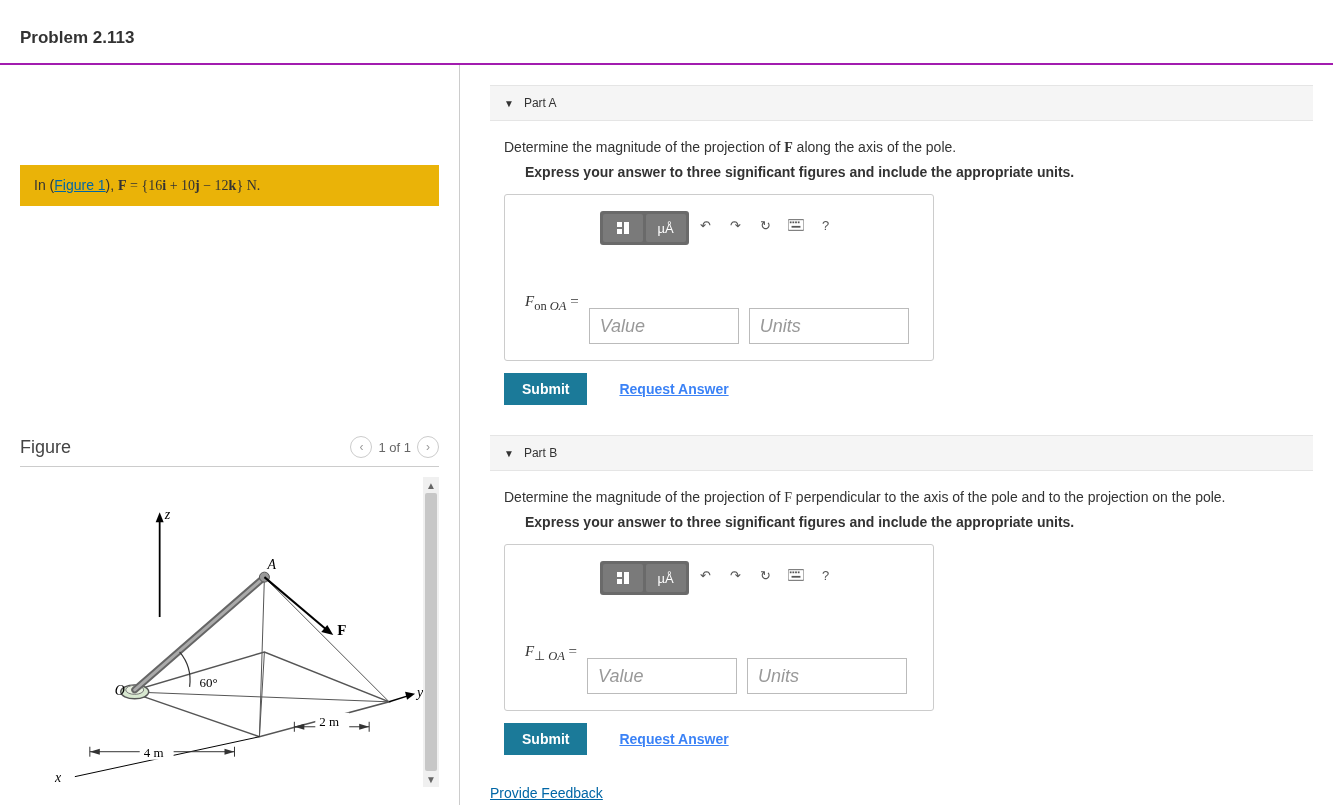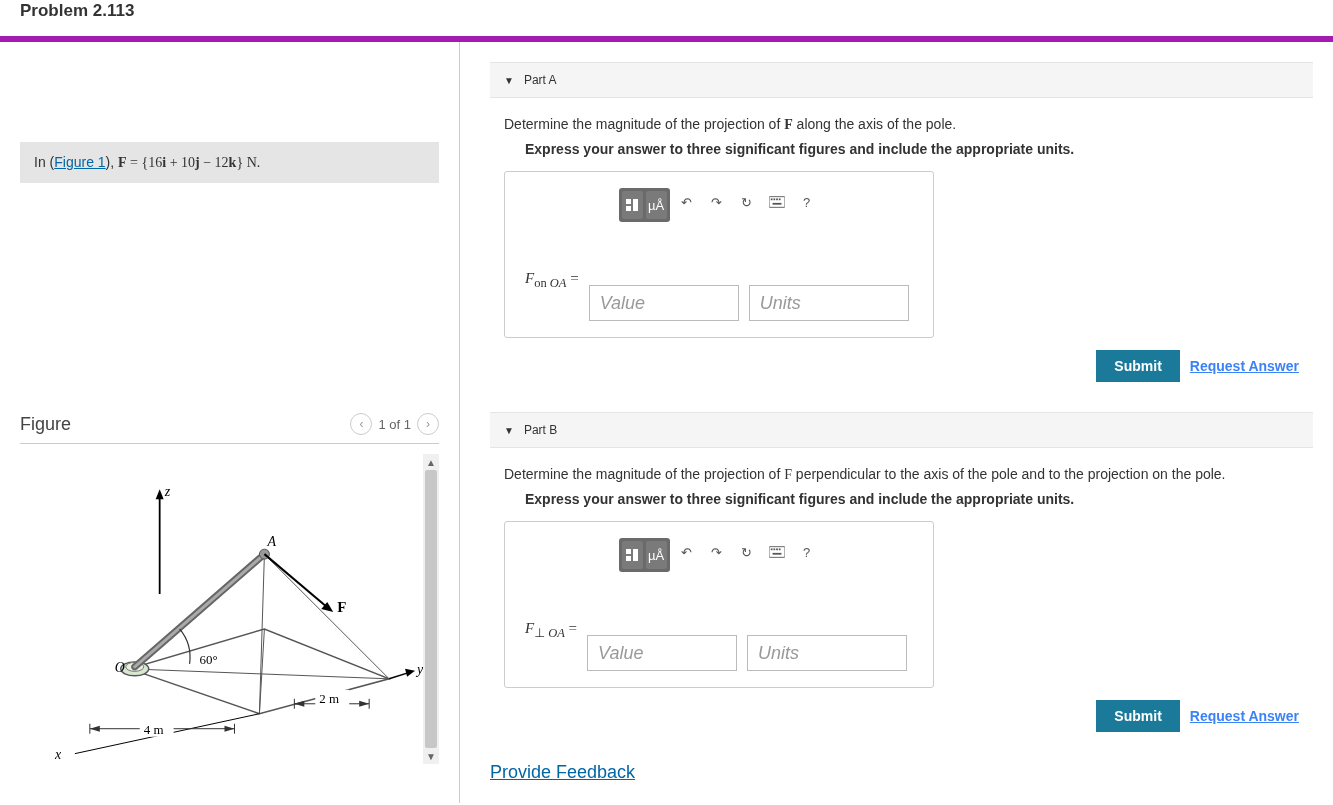--- a/index.html
+++ b/index.html
@@ -4,22 +4,22 @@
 <style>
   * { box-sizing: border-box; margin: 0; padding: 0; }
   body {
     font-family: Arial, Helvetica, sans-serif;
     font-size: 14px;
     color: #333;
     background: #fff;
     width: 1333px;
   }
   .header {
-    padding: 1px 20px 15px;
-    border-bottom: 6px solid #a21caf;
+    padding: 28px 20px 15px;
+    border-bottom: 2px solid #a21caf;
   }
   .header h1 {
     font-size: 17px;
     font-weight: bold;
     color: #333;
   }
   .main {
     display: flex;
     min-height: 760px;
   }
@@ -27,21 +27,21 @@
     width: 460px;
     border-right: 1px solid #ccc;
     padding: 20px;
     position: relative;
   }
   .right-col {
     flex: 1;
     padding: 20px 20px 20px 30px;
   }
   .info-box {
-    background: #e5e5e5;
+    background: #eab308;
     padding: 12px 14px;
     margin-top: 80px;
     margin-bottom: 40px;
     font-size: 14px;
   }
   .info-box a { color: #0066a6; text-decoration: underline; }
   .figure-section { margin-top: 230px; }
   .figure-header {
     display: flex;
     justify-content: space-between;
@@ -129,21 +129,21 @@
     margin-bottom: 18px;
   }
   .tool-group {
     display: flex;
     background: #6a6a6a;
     border-radius: 3px;
     padding: 3px;
     gap: 3px;
   }
   .tool-btn {
-    width: 21px; height: 28px;
+    width: 40px; height: 28px;
     background: #7a7a7a;
     border-radius: 2px;
     display: flex;
     align-items: center;
     justify-content: center;
     color: #fff;
     font-size: 13px;
     cursor: pointer;
   }
   .tool-btn.light { background: transparent; color: #555; width: 26px; }
@@ -160,32 +160,32 @@
     font-size: 18px;
     font-style: italic;
     color: #999;
     display: flex;
     align-items: center;
     padding: 0 10px;
     margin-top: 45px;
   }
   .value-in { width: 150px; }
   .units-in { width: 160px; }
-  .submit-row { display: flex; align-items: center; gap: 10px; justify-content: flex-end; }
+  .submit-row { display: flex; align-items: center; gap: 32px; }
   .submit-btn {
     background: #1b7a99;
     color: #fff;
     border: none;
     padding: 8px 18px;
     font-size: 14px;
     font-weight: bold;
     cursor: pointer;
   }
   .link { color: #3b82f6; text-decoration: underline; font-size: 14px; cursor: pointer; font-weight: bold; }
-  .feedback-link { color: #0066a6; text-decoration: underline; font-size: 18px; cursor: pointer; }
+  .feedback-link { color: #0066a6; text-decoration: underline; font-size: 14px; cursor: pointer; }
   .serif { font-family: 'Times New Roman', serif; }
   .bold { font-weight: bold; }
 </style>
 </head>
 <body>
 
 <div class="header">
   <h1>Problem 2.113</h1>
 </div>
 

